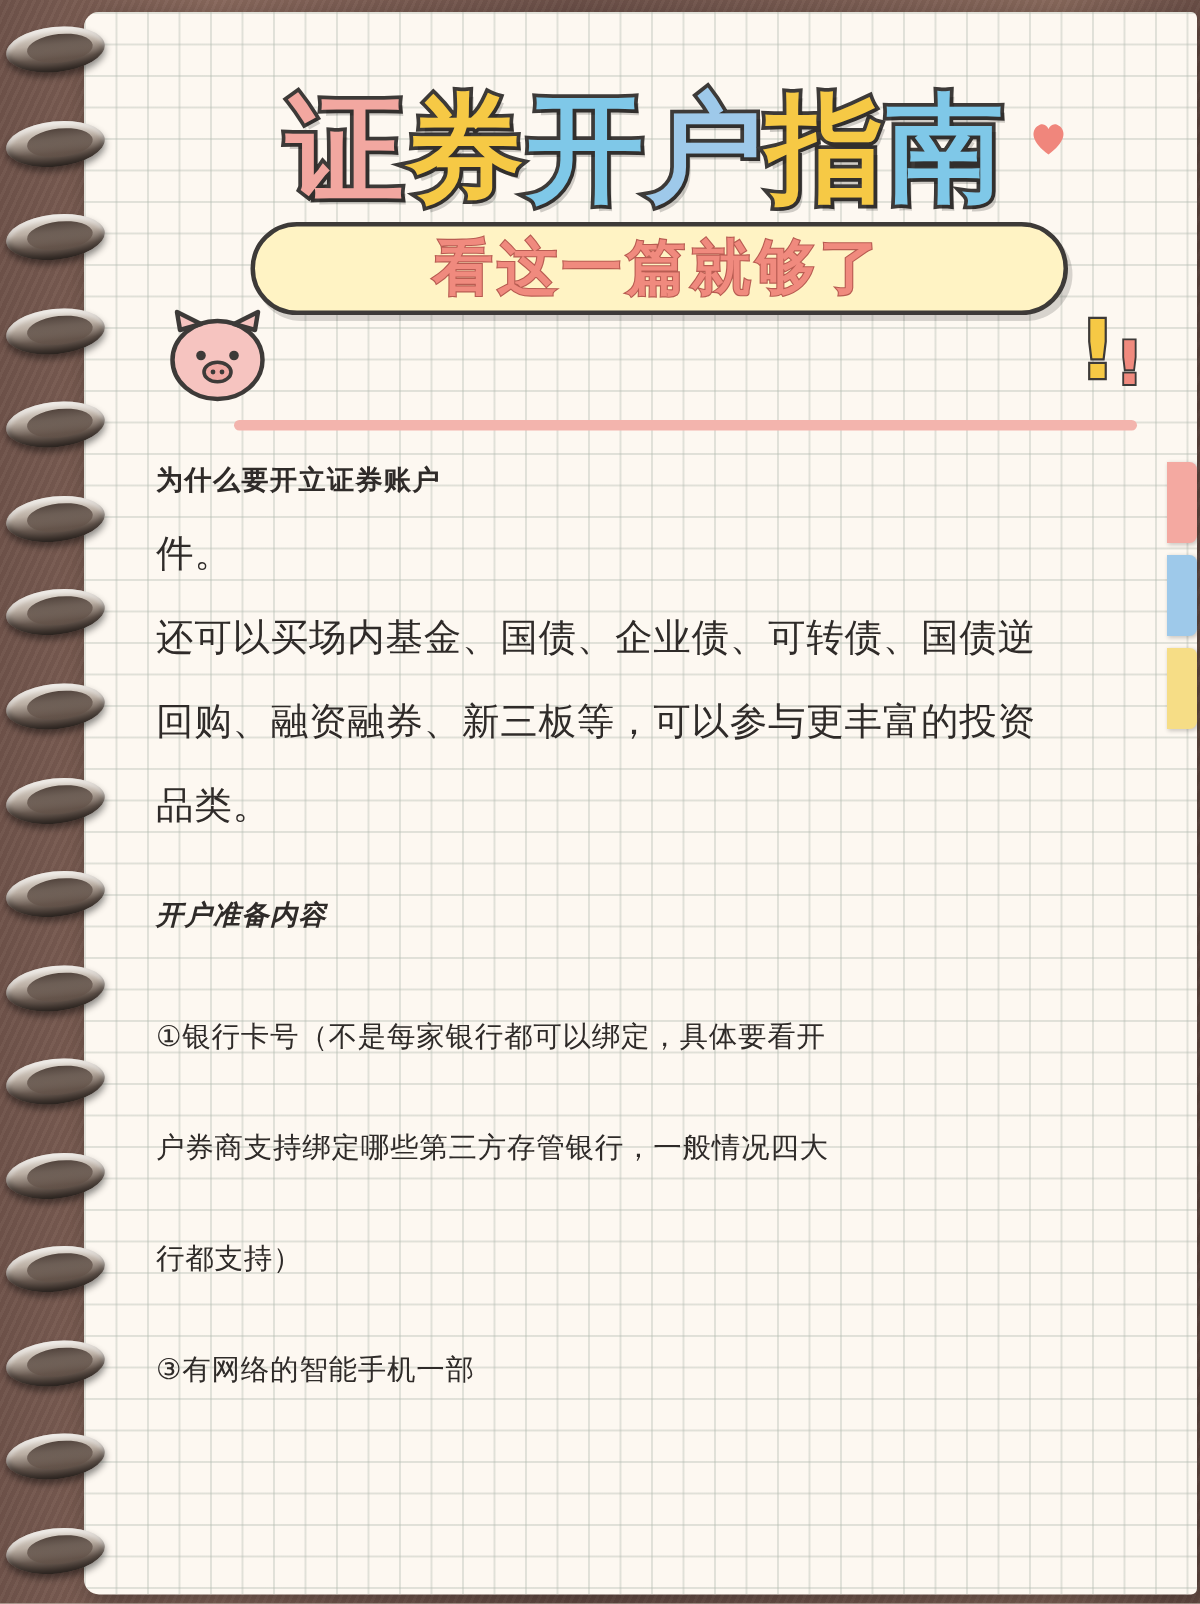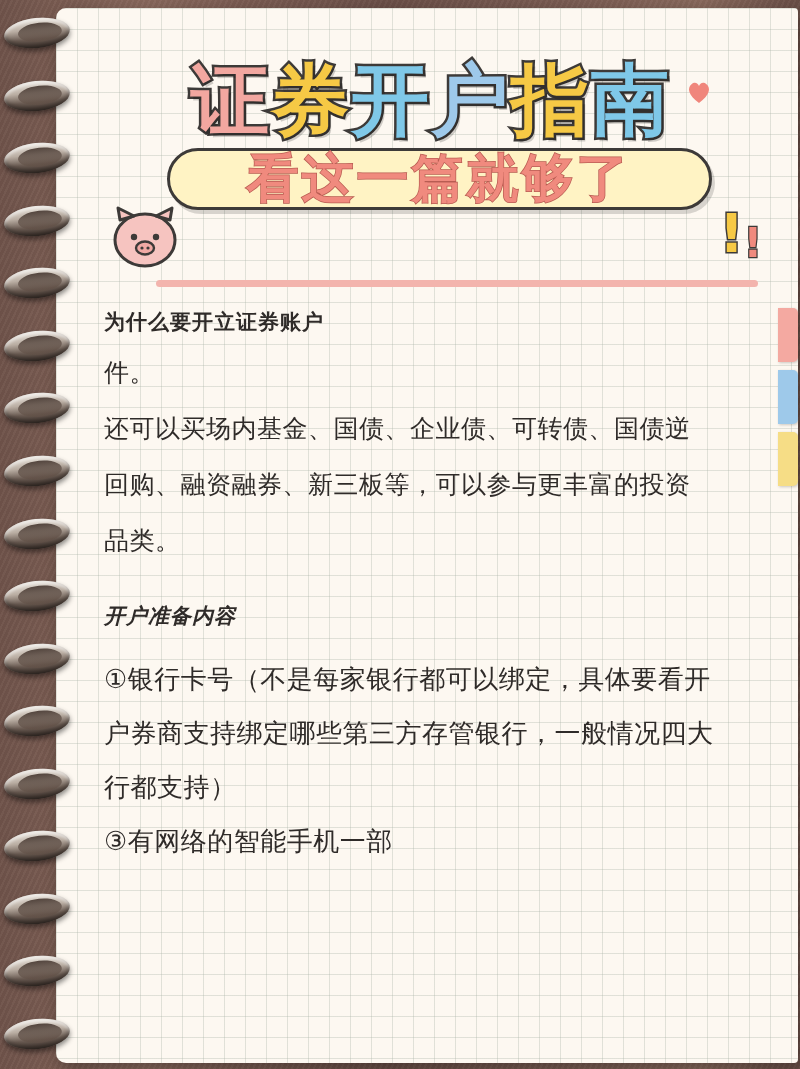--- a/index.html
+++ b/index.html
@@ -97,21 +97,21 @@
     width: 545px; height: 62px;
     background: #fff3c4;
     border: 3px solid #3d3a38;
     border-radius: 32px;
     display: flex; align-items: center; justify-content: center;
     box-shadow: 3px 4px 0 rgba(0,0,0,0.15);
     position: relative; left: 8px;
   }
   .sub-title {
     font-family: "DejaVu Sans", sans-serif;
-    font-size: 52px; font-weight: 700; letter-spacing: 3px;
+    font-size: 40px; font-weight: 700; letter-spacing: 3px;
     color: #f08a7e;
     -webkit-text-stroke: 1.5px #b85c52;
     paint-order: stroke fill;
   }
   .bangs {
     position: absolute; right: 14px; top: 168px;
     font-family: "DejaVu Sans", sans-serif;
     font-size: 54px; font-weight: 700; color: #f6c945;
     -webkit-text-stroke: 3px #3d3a38; paint-order: stroke fill;
     letter-spacing: 6px;
@@ -125,35 +125,35 @@
   .underline {
     position:absolute; left: 58px; top: 246px; width: 602px; height: 7px;
     background: #f3b4ad; border-radius: 4px;
   }
   
   .pig { position: absolute; left: 10px; top: 170px; width: 74px; height: 66px; }
 
   
   .h2 {
     font-family: "DejaVu Sans", sans-serif;
-    font-size: 21px; font-weight: 700; color: #2f2b29;
+    font-size: 18px; font-weight: 700; color: #2f2b29;
     margin: 24px 0 10px 6px; letter-spacing: 1px;
   }
   .h2.second { margin-top: 34px; font-style: italic; }
   p.body {
     font-family: "DejaVu Sans", sans-serif;
     font-size: 25px; color: #2f2b29;
     line-height: 54px;
     margin: 0 0 0 6px;
     letter-spacing: .5px;
   }
   p.body + p.body { margin-top: 2px; }
   .list { margin-left: 6px; }
-  .list p { font-family: "DejaVu Sans", sans-serif; font-size: 26px; color:#2f2b29;
-            line-height: 54px; letter-spacing: .5px; }
+  .list p { font-family: "DejaVu Sans", sans-serif; font-size: 19px; color:#2f2b29;
+            line-height: 54px; letter-spacing: .5px; margin-top: 20px; }
   .hl { color: #f2a8a0; }
 
   .spacer-sm { height: 12px; }
 </style>
 </head>
 <body>
 
 <div class="binder-bg"></div>
 
 <div class="page">

